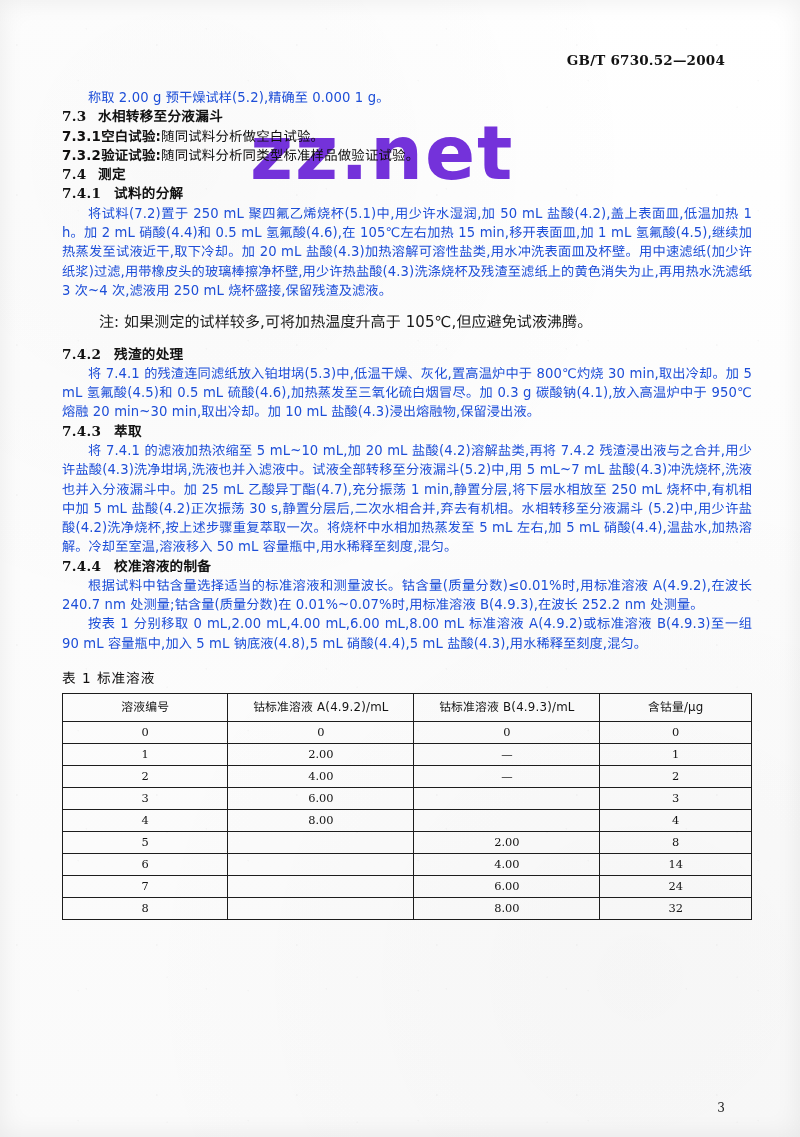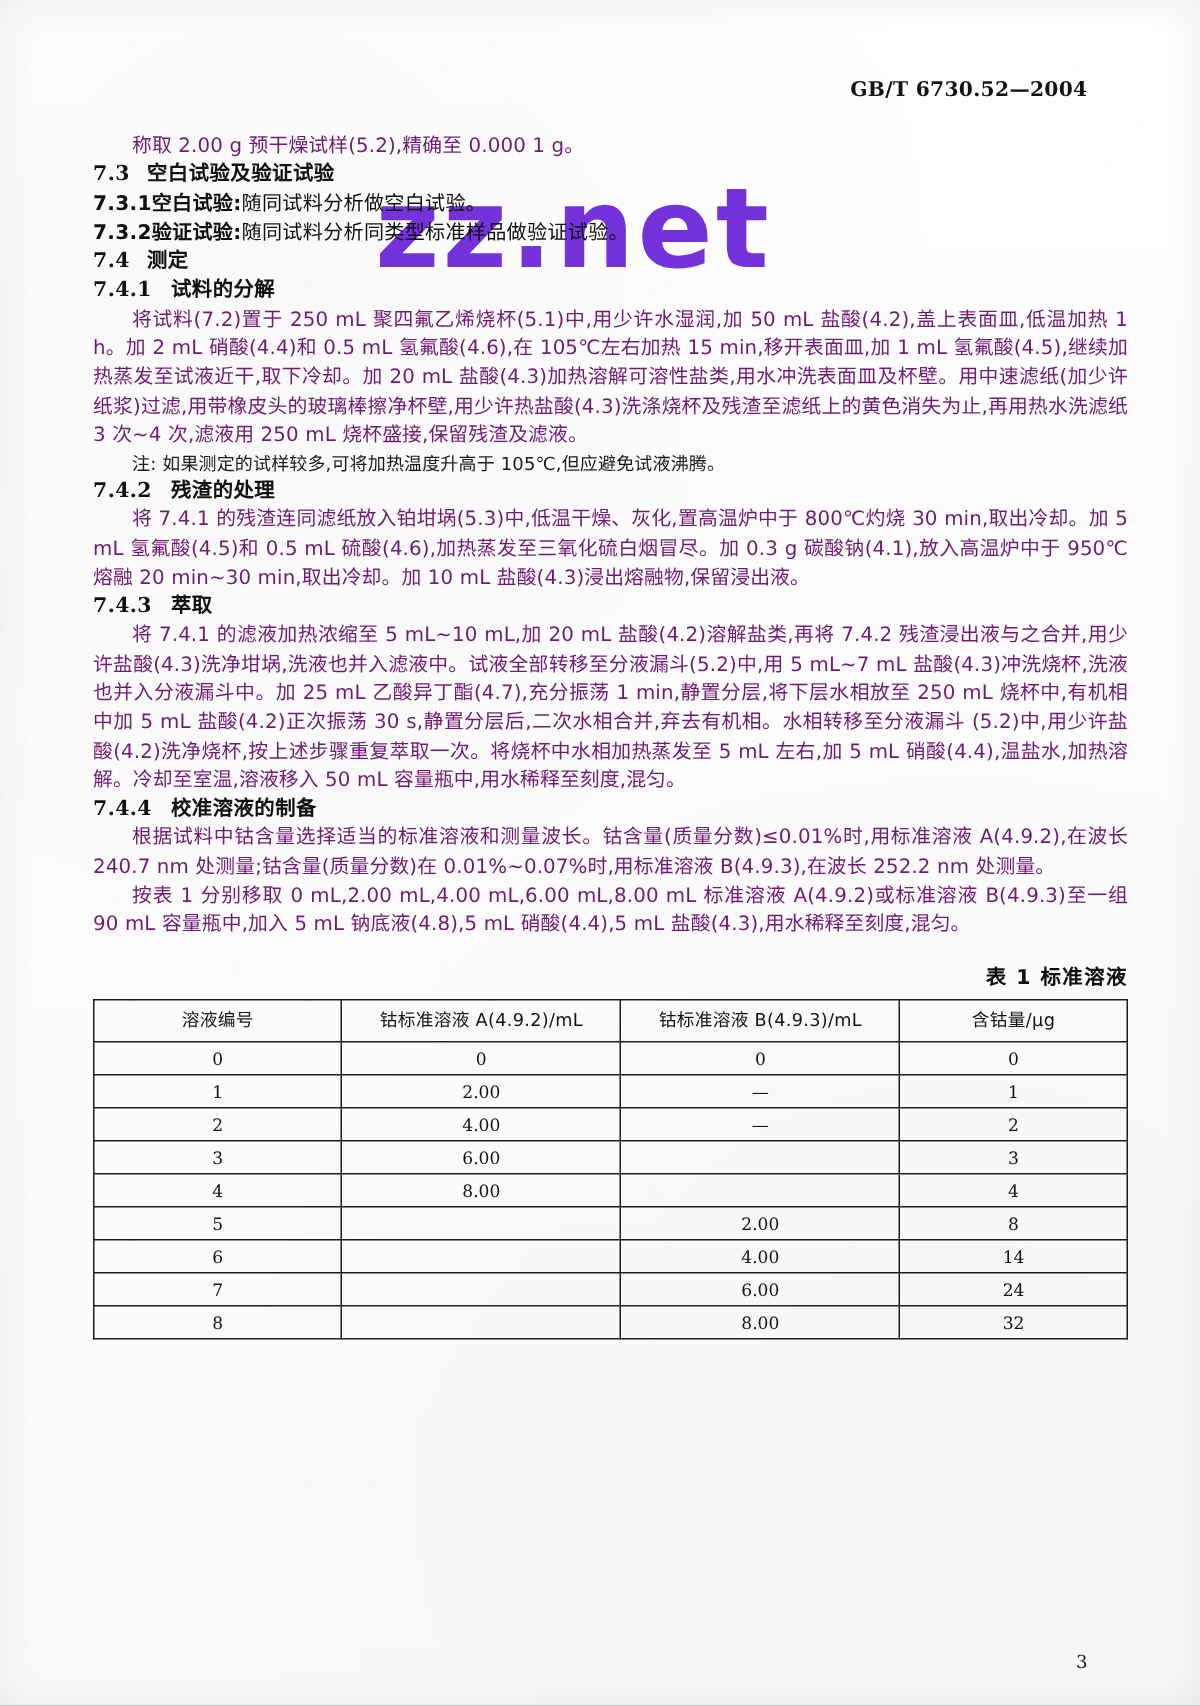--- a/index.html
+++ b/index.html
@@ -106,47 +106,47 @@
 
   p.para {
     margin: 0;
     padding: 0;
     font-size: 13.2px;
     line-height: 1.46;
     text-align: justify;
     text-justify: inter-ideograph;
     letter-spacing: 0.1px;
     text-indent: 26px;
-    color: #701a75;
+    color: #1d4ed8;
   }
   p.inline-clause {
     margin: 0;
     font-size: 13.4px;
     font-weight: bold;
     line-height: 1.44;
     letter-spacing: 0.2px;
   }
   p.inline-clause .rest { font-weight: normal; }
 
   p.note {
-    margin: 0;
+    margin: 11px;
     padding: 0;
-    font-size: 12px;
+    font-size: 15px;
     line-height: 1.5;
     text-indent: 26px;
     letter-spacing: 0.1px;
     color: #1a1a1a;
   }
 
   
   .table-caption {
     margin: 14px 0 6px 0;
-    text-align: right;
+    text-align: left;
     font-size: 13.6px;
-    font-weight: bold;
+    font-weight: normal;
     letter-spacing: 1px;
   }
   table.std {
     width: 100%;
     border-collapse: collapse;
     font-size: 11.6px;
     table-layout: fixed;
   }
   table.std th, table.std td {
     border: 1px solid #1d1d1d;
@@ -205,21 +205,21 @@
 
   <div class="content">
 
     <div class="header-line">GB/T 6730.52—2004</div>
 
     <div class="body-col">
 
       <p class="para">称取 2.00 g 预干燥试样(5.2),精确至 0.000 1 g。</p>
 
       <h3 class="clause">
-        <span class="num">7.3</span><span>空白试验及验证试验</span>
+        <span class="num">7.3</span><span>水相转移至分液漏斗</span>
       </h3>
 
       <p class="inline-clause">
         <span class="num wide">7.3.1</span><span>空白试验:</span><span class="rest">随同试料分析做空白试验。</span>
       </p>
 
       <p class="inline-clause">
         <span class="num wide">7.3.2</span><span>验证试验:</span><span class="rest">随同试料分析同类型标准样品做验证试验。</span>
       </p>
 

